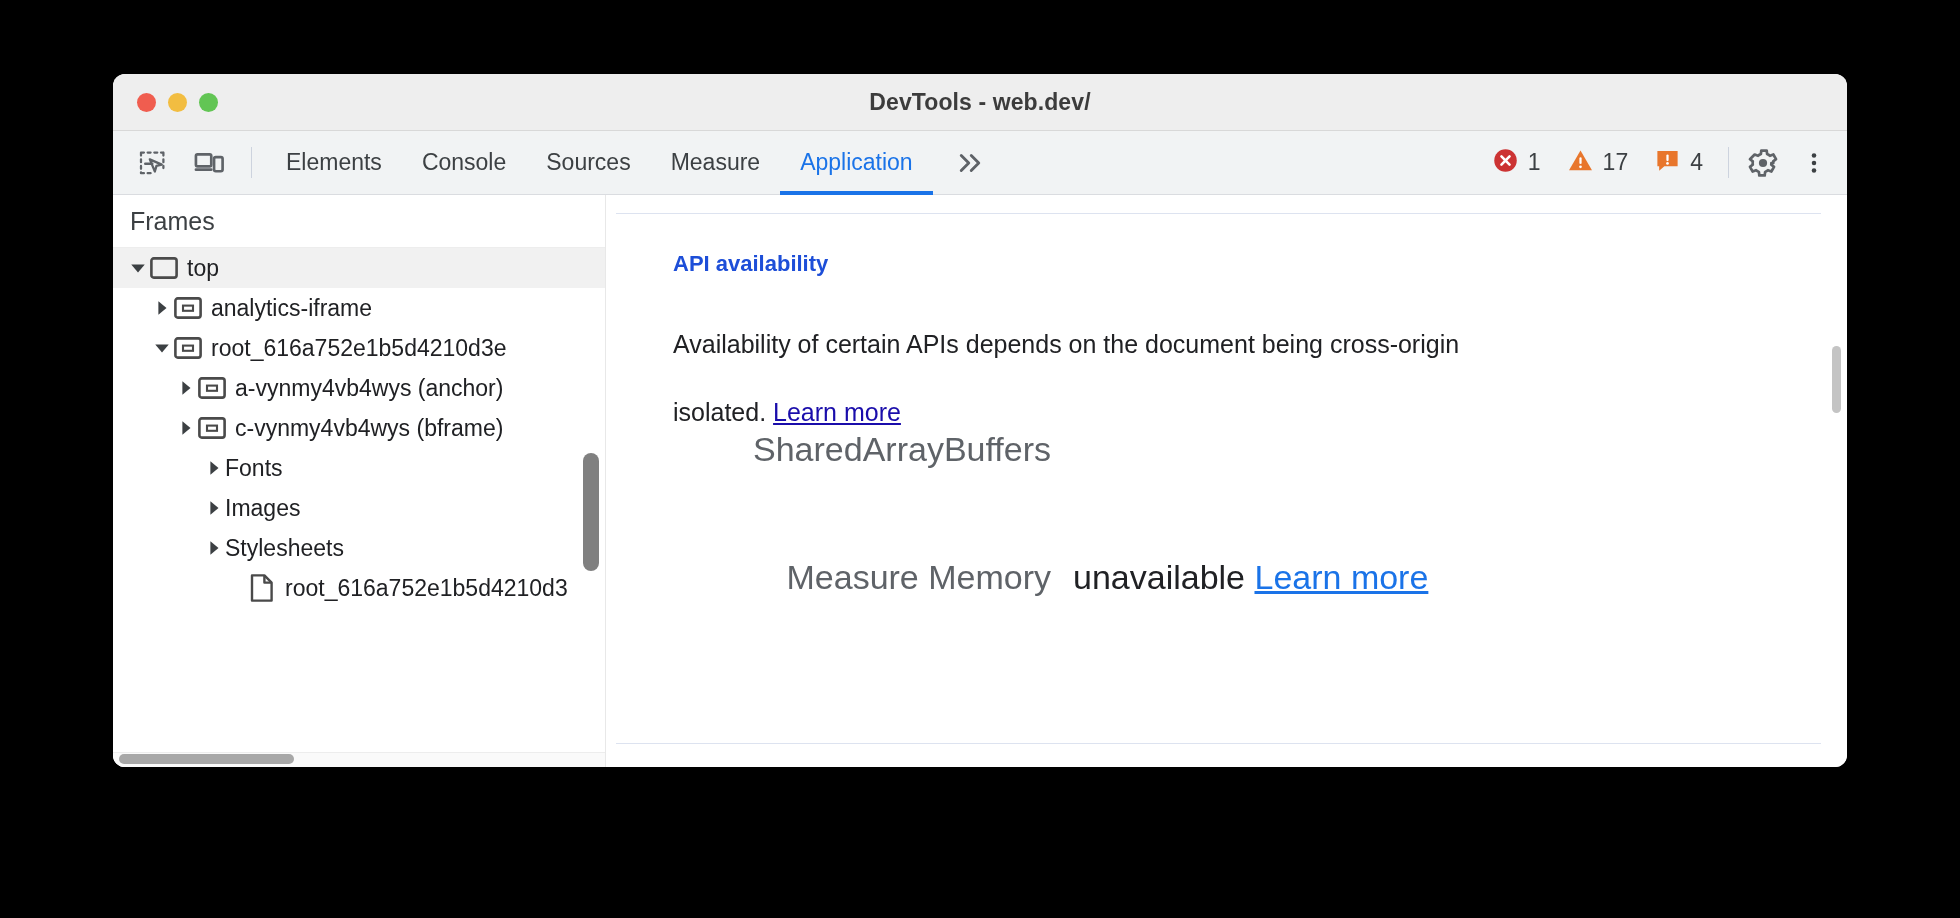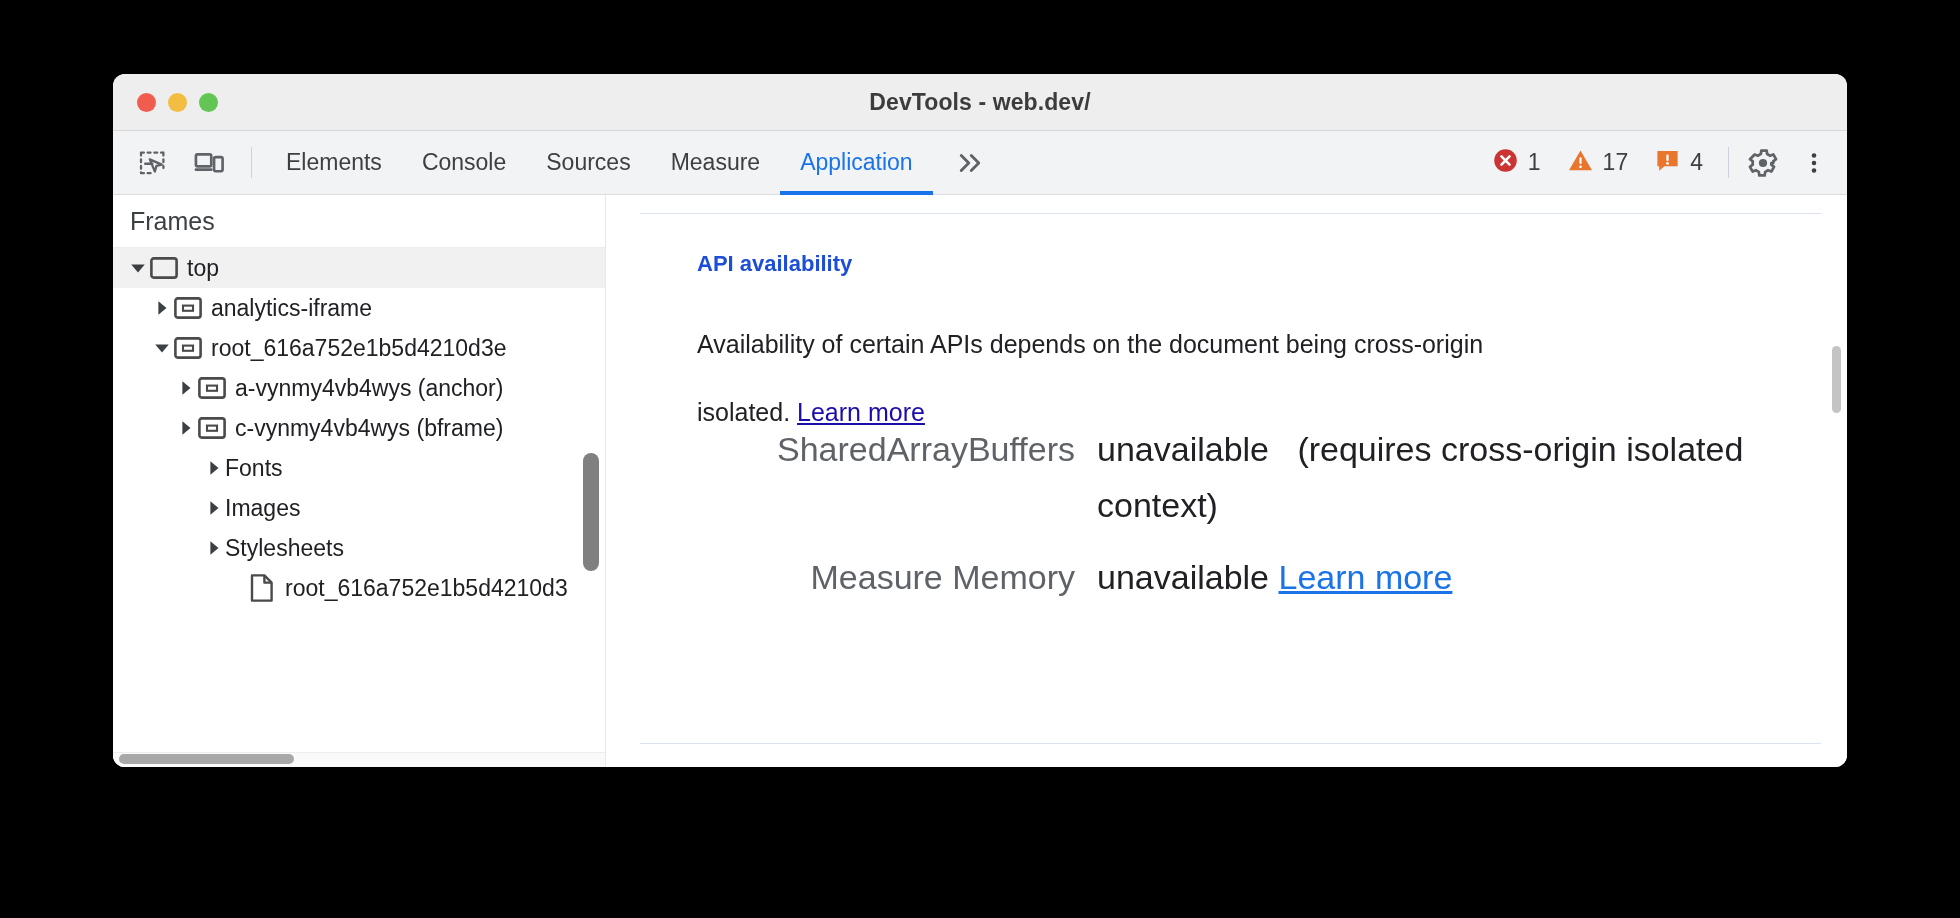--- a/index.html
+++ b/index.html
@@ -88,21 +88,20 @@
     width: 56px; display: flex; align-items: center; justify-content: center;
     color: #5f6368;
   }
   .tb-btn.kebab { width: 46px; margin-right: 10px; }
 
   
   .dt-body {
     display: flex;
     height: calc(100% - 57px - 64px);
     position: relative;
-    gap: 24px;
   }
 
   
   .sidebar {
     width: 493px;
     flex: 0 0 493px;
     background: #fff;
     border-right: 1px solid #e8e8e8;
     position: relative;
     overflow: hidden;
@@ -461,21 +460,20 @@
         <div class="rule-top"></div>
 
         <div class="section-title">API availability</div>
 
         <div class="section-desc">
           <span>Availability of certain APIs depends on the document being cross-origin isolated. </span><a class="link" href="#">Learn more</a>
         </div>
 
         <div class="kv kv-1">
           <span class="kv-label">SharedArrayBuffers</span>
-          <span class="kv-value"><span>unavailable</span>&nbsp;&nbsp;&nbsp;<span class="kv-note">(requires cross-origin isolated context)</span></span>
         </div>
 
         <div class="kv kv-2">
           <span class="kv-label">Measure Memory</span>
           <span class="kv-value"><span>unavailable</span>&nbsp;<a class="link g" href="#">Learn more</a></span>
         </div>
 
         <div class="rule-bottom"></div>
       </div>
       <div class="main-vscroll"></div>

